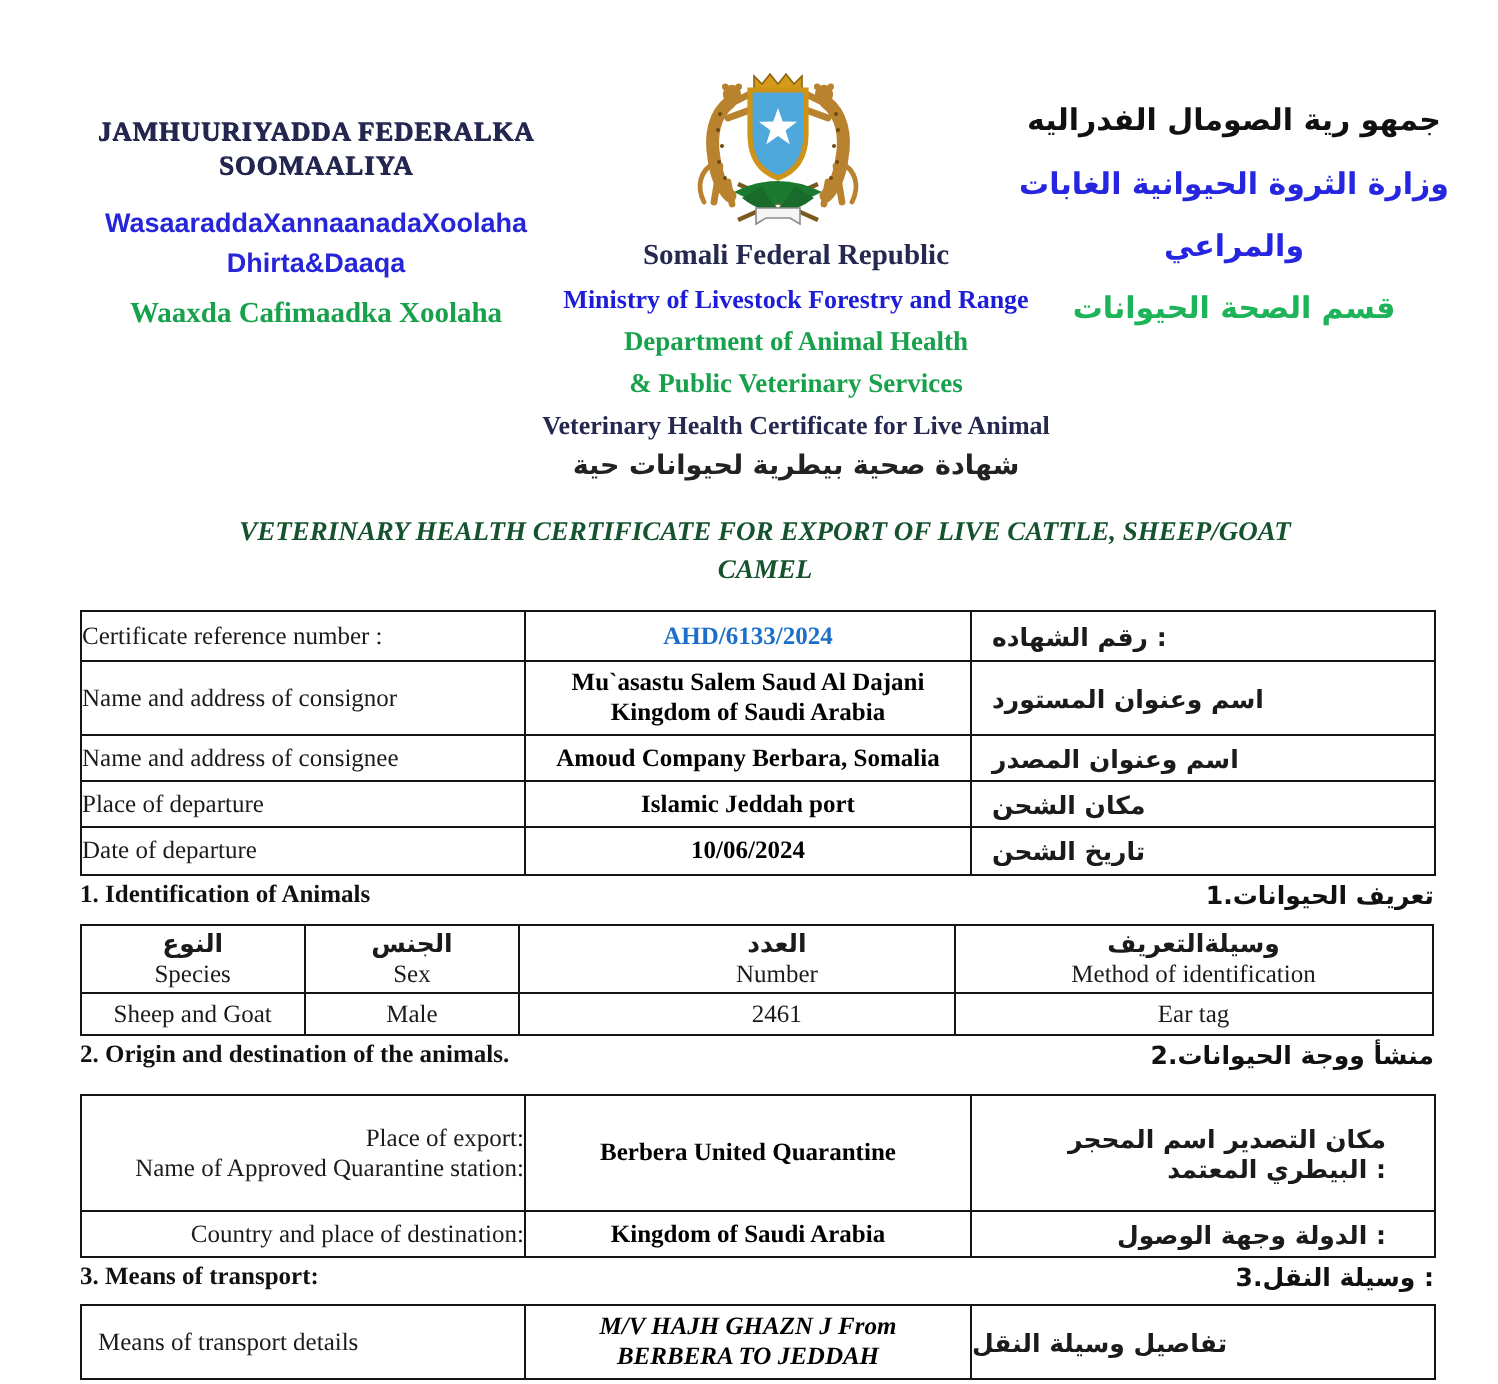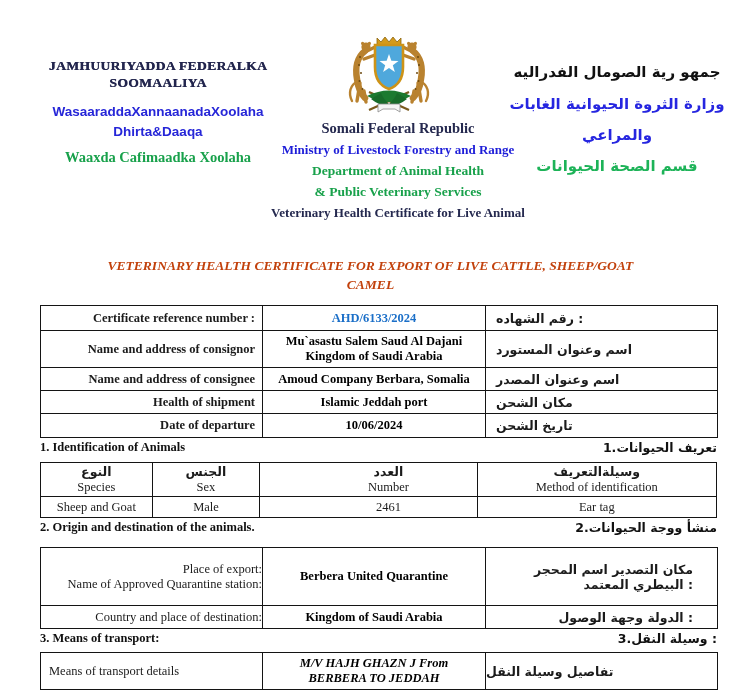--- a/index.html
+++ b/index.html
@@ -18,40 +18,40 @@
   .emblem { position:absolute; left:345px; top:35px; }
 
   .hdr-center { position:absolute; left:248px; top:117px; width:300px; text-align:center; }
   .c-title { font-weight:bold; font-size:14.5px; line-height:22px; color:#25294f; }
   .c-min   { font-weight:bold; font-size:13px;   line-height:21px; color:#1d1dd8; }
   .c-dept  { font-weight:bold; font-size:13.5px; line-height:21px; color:#18a14b; }
   .c-cert  { font-weight:bold; font-size:13px;   line-height:21px; color:#25294f; }
   .c-cert-ar { font-weight:bold; font-size:13.5px; line-height:21px; color:#222;
                font-family:"DejaVu Sans", sans-serif; }
 
-  .hdr-right { position:absolute; left:498px; top:56px; width:238px; text-align:center;
+  .hdr-right { position:absolute; left:498px; top:44px; width:238px; text-align:center;
                font-family:"DejaVu Sans", sans-serif; font-weight:bold; }
   .ar-l1 { font-size:15px; line-height:33px; color:#111; }
   .ar-l2 { font-size:15px; line-height:31px; color:#2626e0; }
   .ar-l3 { font-size:15px; line-height:31px; color:#2626e0; }
   .ar-l4 { font-size:15px; line-height:31px; color:#1db358; }
 
   
-  .main-title { position:absolute; left:32px; top:256px; width:677px; text-align:center;
+  .main-title { position:absolute; left:44px; top:256px; width:677px; text-align:center;
                 font-weight:bold; font-style:italic; font-size:13.5px; line-height:19px;
-                color:#c2410c; white-space:pre-line; }
+                color:#14532d; white-space:pre-line; }
 
   
   table { border-collapse:collapse; table-layout:fixed; position:absolute; left:40px; width:677px; }
   td { border:1.5px solid #141414; vertical-align:middle; font-size:12.5px; overflow:hidden; }
   .ar-cell { font-family:"DejaVu Sans", sans-serif; font-weight:bold; font-size:12.5px;text-align:center; }
   .val { font-weight:bold; text-align:center; white-space:pre-line; color:#000; }
 
   .t-cert { top:305px; }
-  .t-cert td:nth-child(1){ width:222px; text-align:right; padding-right:7px;font-weight:bold; }
+  .t-cert td:nth-child(1){ width:222px; text-align:left; padding-right:7px; }
   .t-cert td:nth-child(2){ width:223px; }
   .t-cert td:nth-child(3){ width:232px; text-align:left; padding-left:10px; }
   .ref-val { color:#1b6fc8; }
 
   .sec-head { position:absolute; left:40px; width:677px; display:flex; justify-content:space-between;
               font-weight:bold; font-size:12.5px; color:#111; }
   .sec-head .ar-cell { font-size:12.5px; }
   .s1 { top:440px; } .s2 { top:520px; } .s3 { top:631px; }
 
   .t-animals { top:462px; }
@@ -136,20 +136,21 @@
       <polygon points="44,19 46.35,25.76 53.51,25.91 47.8,30.24 49.88,37.09 44,33 38.12,37.09 40.2,30.24 34.49,25.91 41.65,25.76" fill="#ffffff"></polygon>
     </svg>
   </div>
 
   <div class="hdr-center">
     <div class="c-title">Somali Federal Republic</div>
     <div class="c-min">Ministry of Livestock Forestry and Range</div>
     <div class="c-dept">Department of Animal Health</div>
     <div class="c-dept">&amp; Public Veterinary Services</div>
     <div class="c-cert">Veterinary Health Certificate for Live Animal</div>
+    <div class="c-cert-ar">شهادة صحية بيطرية لحيوانات حية</div>
   </div>
 
   <div class="hdr-right">
     <div class="ar-l1">جمهو رية الصومال الفدراليه</div>
     <div class="ar-l2">وزارة الثروة الحيوانية الغابات</div>
     <div class="ar-l3">والمراعي</div>
     <div class="ar-l4">قسم الصحة الحيوانات</div>
   </div>
 
   <div class="main-title">VETERINARY HEALTH CERTIFICATE FOR EXPORT OF LIVE CATTLE, SHEEP/GOAT
@@ -167,21 +168,21 @@
       <td class="val">Mu`asastu Salem Saud Al Dajani
 Kingdom of Saudi Arabia</td>
       <td class="ar-cell">اسم وعنوان المستورد</td>
     </tr>
     <tr>
       <td style="height:23px">Name and address of consignee</td>
       <td class="val">Amoud Company Berbara, Somalia</td>
       <td class="ar-cell">اسم وعنوان المصدر</td>
     </tr>
     <tr>
-      <td style="height:23px">Health of shipment</td>
+      <td style="height:23px">Place of departure</td>
       <td class="val">Islamic Jeddah port</td>
       <td class="ar-cell">مكان الشحن</td>
     </tr>
     <tr>
       <td style="height:24px">Date of departure</td>
       <td class="val">10/06/2024</td>
       <td class="ar-cell">تاريخ الشحن</td>
     </tr>
   </tbody>
     </table>

